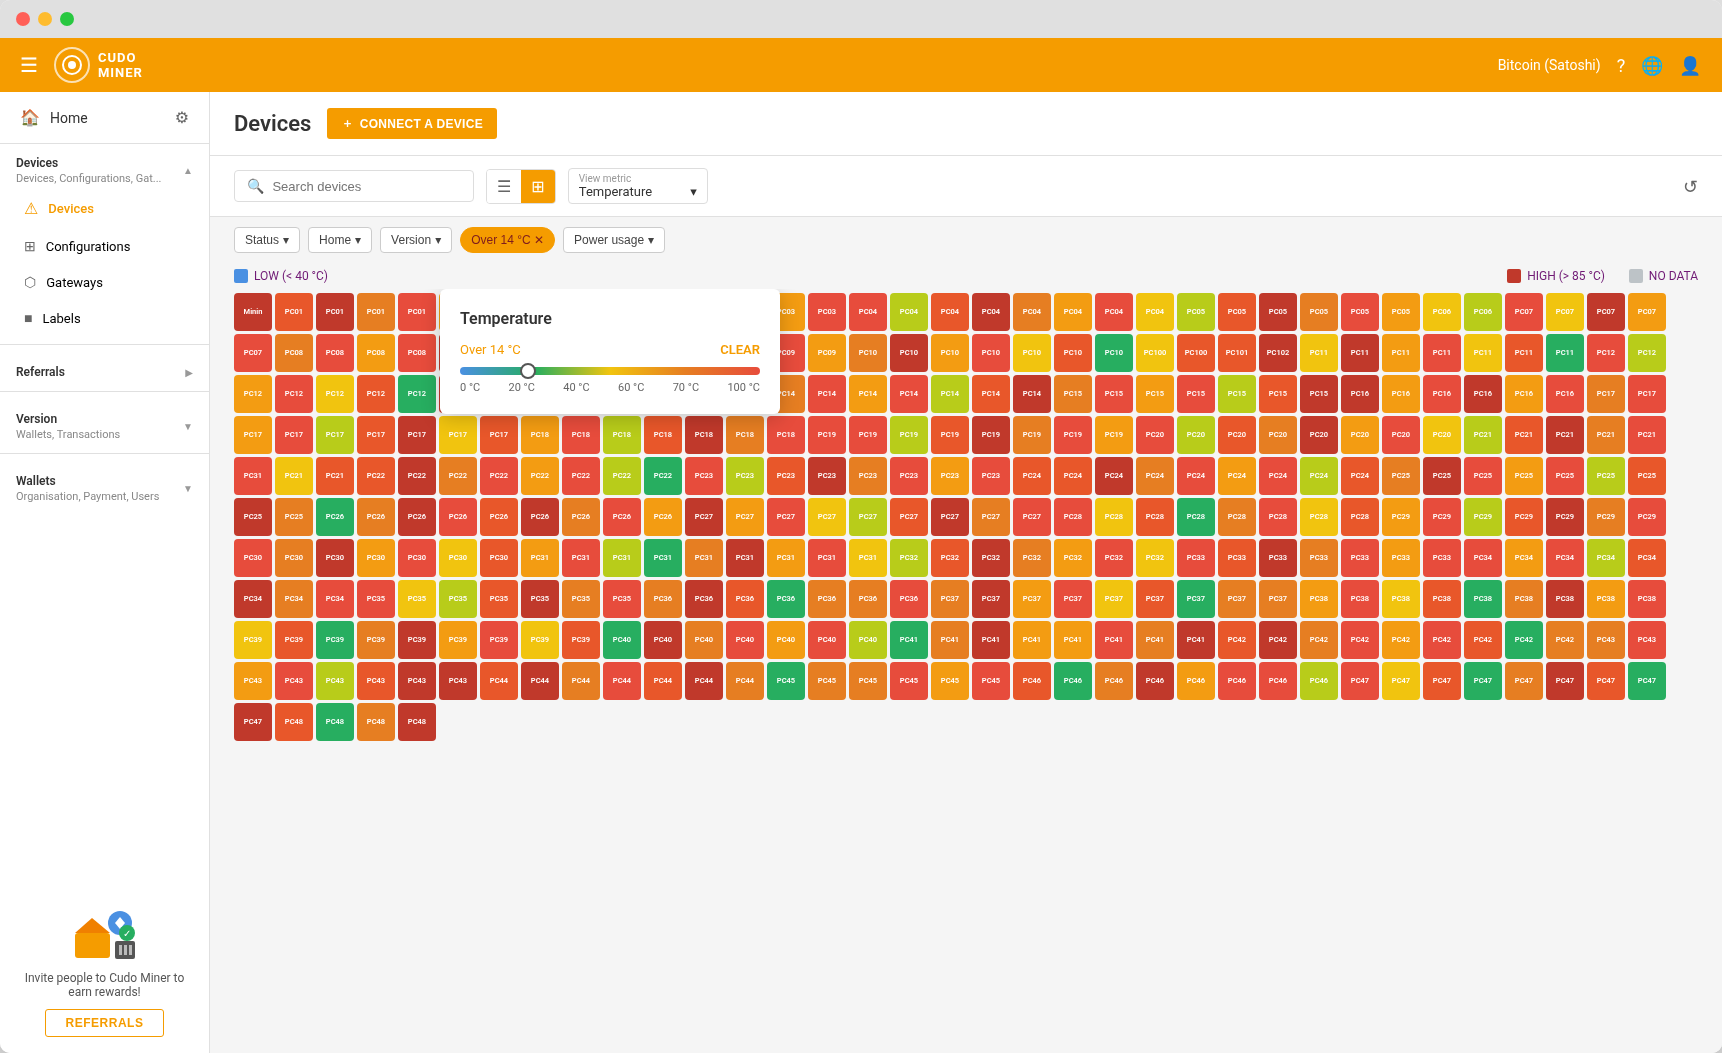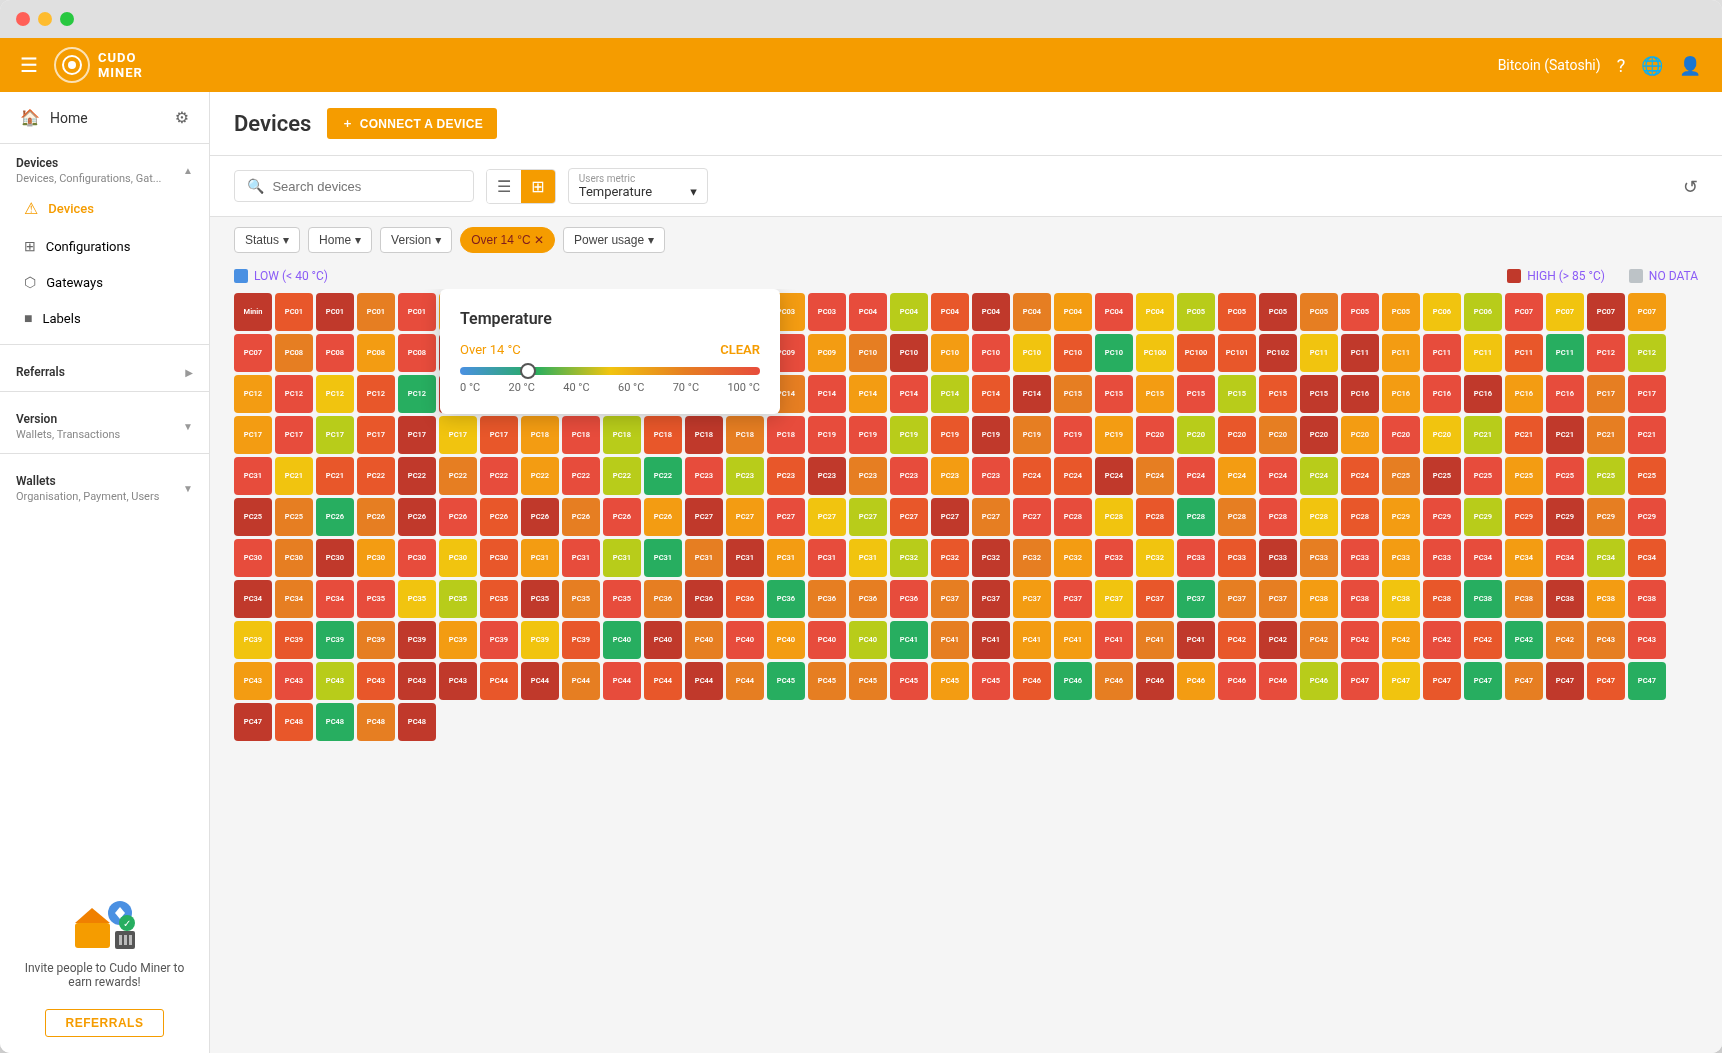--- a/index.html
+++ b/index.html
@@ -37,21 +37,21 @@
     .sidebar-section-header { display: flex; align-items: center; justify-content: space-between; cursor: pointer; }
     .sidebar-section-title { font-size: 12px; font-weight: 600; color: #333; }
     .sidebar-section-sub { font-size: 11px; color: #888; margin-top: 2px; }
     .sidebar-item { display: flex; align-items: center; gap: 10px; padding: 9px 16px; cursor: pointer; border-radius: 4px; margin: 1px 8px; }
     .sidebar-item.active { color: #f59c00; }
     .sidebar-item-label { font-size: 13px; }
     .sidebar-item.active .sidebar-item-label { color: #f59c00; font-weight: 500; }
     .sidebar-divider { height: 1px; background: #e0e0e0; margin: 8px 0; }
     .sidebar-referral { padding: 16px; text-align: center; margin-top: auto; }
     .referral-img { width: 80px; height: 60px; margin: 0 auto 8px; position: relative; }
-    .referral-text { font-size: 12px; color: #555; margin-bottom: 20px; }
+    .referral-text { font-size: 12px; color: #555; margin-bottom: 10px; }
     .referral-btn { border: 1px solid #f59c00; color: #f59c00; background: white; padding: 6px 20px; font-size: 12px; font-weight: 600; border-radius: 3px; cursor: pointer; letter-spacing: 0.5px; }
 
     
     .main-panel { flex: 1; overflow: hidden; display: flex; flex-direction: column; background: #f5f5f5; }
     .main-header { padding: 16px 24px; display: flex; align-items: center; gap: 16px; background: white; border-bottom: 1px solid #e0e0e0; }
     .page-title-text { font-size: 22px; font-weight: 600; color: #333; }
     .connect-btn { background: #f59c00; color: white; border: none; padding: 7px 14px; font-size: 12px; font-weight: 600; border-radius: 3px; cursor: pointer; display: flex; align-items: center; gap: 6px; letter-spacing: 0.3px; }
 
     .toolbar { padding: 12px 24px; background: white; border-bottom: 1px solid #e0e0e0; display: flex; align-items: center; gap: 12px; flex-wrap: wrap; position: relative; }
     .search-box { display: flex; align-items: center; gap: 8px; border: 1px solid #ddd; border-radius: 4px; padding: 7px 12px; width: 240px; background: white; }
@@ -64,21 +64,21 @@
     .view-metric-label { font-size: 10px; color: #999; }
     .view-metric-value { font-size: 13px; color: #333; display: flex; align-items: center; justify-content: space-between; }
     .refresh-btn { margin-left: auto; color: #666; cursor: pointer; font-size: 18px; }
 
     .filter-bar { padding: 10px 24px; background: #f5f5f5; display: flex; align-items: center; gap: 8px; }
     .filter-btn { border: 1px solid #ccc; border-radius: 4px; padding: 5px 10px; font-size: 12px; background: white; cursor: pointer; display: flex; align-items: center; gap: 4px; color: #444; }
     .filter-btn.active-filter { background: #f59c00; color: #7f1d1d; border-color: #f59c00; border-radius: 16px; }
 
     
     .legend { padding: 6px 24px; display: flex; align-items: center; gap: 24px; background: #f5f5f5; }
-    .legend-item { display: flex; align-items: center; gap: 6px; font-size: 12px; color: #8b5cf6; }
+    .legend-item { display: flex; align-items: center; gap: 6px; font-size: 12px; color: #701a75; }
     .legend-dot { width: 14px; height: 14px; border-radius: 2px; }
 
     
     .device-grid-wrapper { flex: 1; overflow-y: auto; padding: 4px 24px 16px; background: #f5f5f5; position: relative; }
     .device-grid { display: flex; flex-wrap: wrap; gap: 3px; }
     .device-tile { width: 38px; height: 38px; border-radius: 4px; display: flex; align-items: center; justify-content: center; font-size: 7.5px; font-weight: 600; color: white; cursor: pointer; flex-shrink: 0; text-align: center; line-height: 1.1; }
 
     
     .temp-popup { position: absolute; top: 0; left: 230px; width: 340px; background: white; border-radius: 6px; box-shadow: 0 4px 20px rgba(0,0,0,0.2); padding: 20px; z-index: 100; }
     .temp-popup-title { font-size: 16px; font-weight: 600; color: #333; margin-bottom: 14px; }
@@ -229,21 +229,21 @@
         <div class="toolbar">
           <div class="search-box">
             <span class="search-icon-char">🔍</span>
             <input type="text" class="search-input" placeholder="Search devices" style="">
           </div>
           <div class="view-btns">
             <button class="view-btn">☰</button>
             <button class="view-btn active">⊞</button>
           </div>
           <div class="view-metric">
-            <span class="view-metric-label">Users metric</span>
+            <span class="view-metric-label">View metric</span>
             <span class="view-metric-value">
               <span>Temperature</span>
               <span>▾</span>
             </span>
           </div>
           <span class="refresh-btn">↺</span>
         </div>
 
         <div class="filter-bar">
           <button class="filter-btn">

